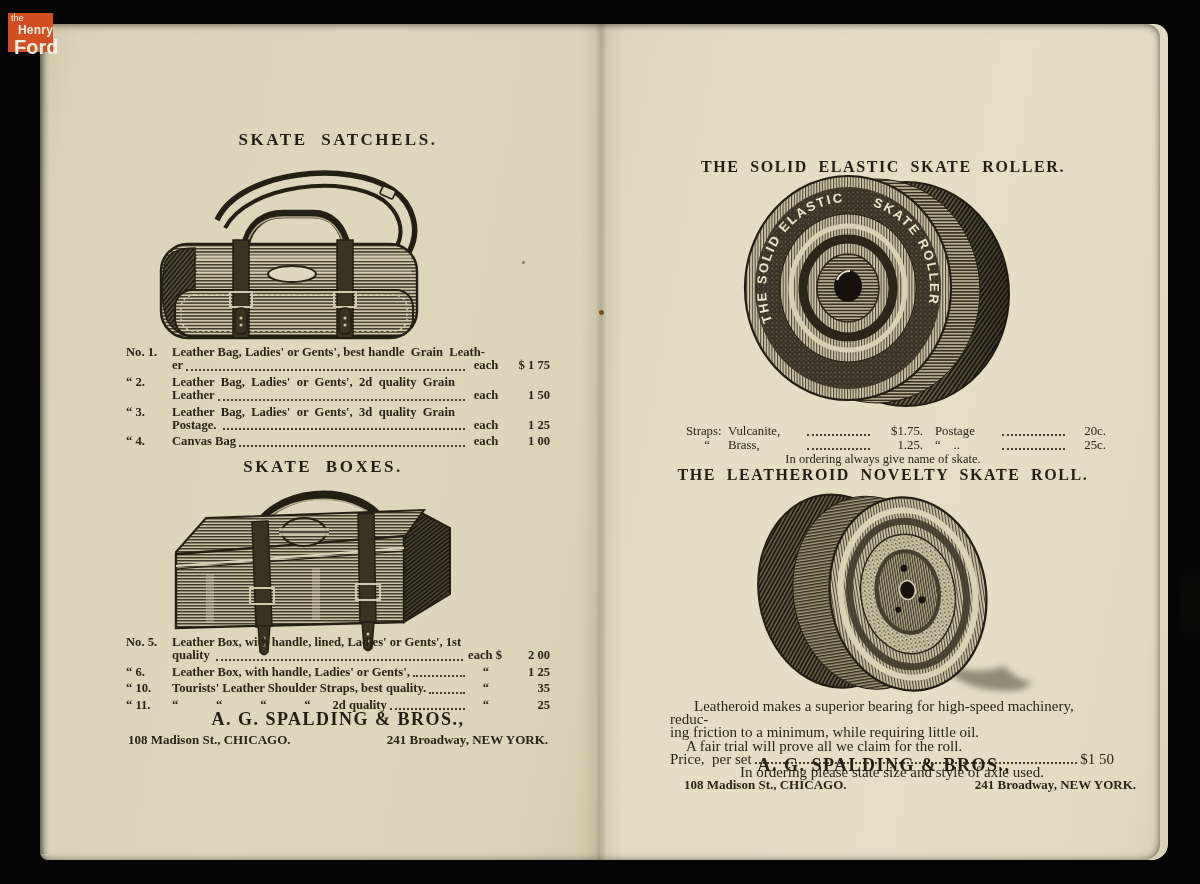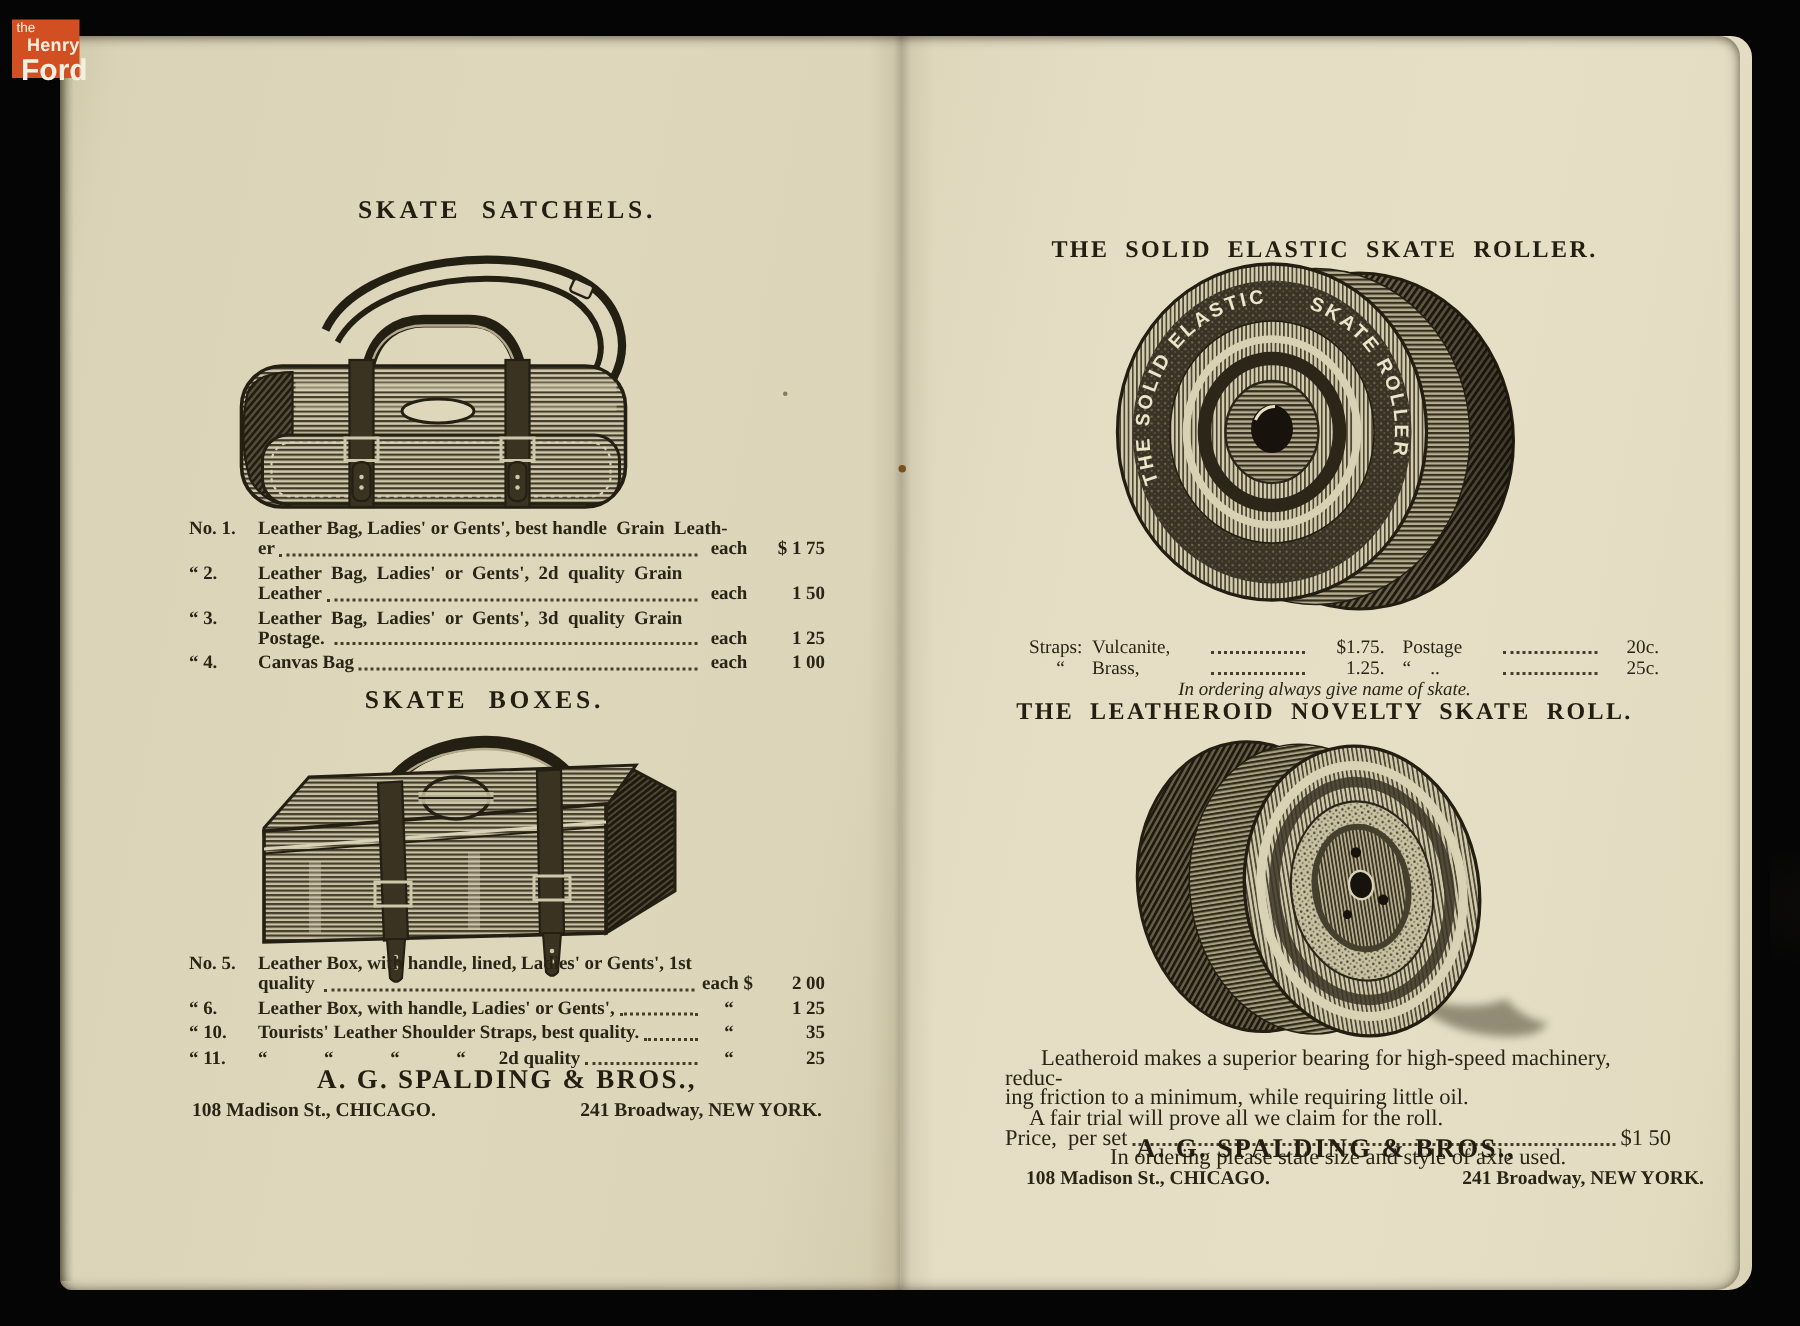--- a/index.html
+++ b/index.html
@@ -51,21 +51,21 @@
   .ghost{
     position:absolute;left:580px;top:530px;width:330px;height:100px;z-index:1;opacity:.5;pointer-events:none;
     background:radial-gradient(ellipse at 40% 50%,rgba(150,138,105,.18),rgba(150,138,105,0) 70%);
   }
   
   .heading{
     position:absolute;text-align:center;font-weight:bold;color:#241e12;
     font-size:17px;letter-spacing:2.5px;word-spacing:7px;
   }
   .heading.rp{font-size:16px;letter-spacing:1.6px;word-spacing:5px;}
-  .note{position:absolute;text-align:center;font-size:12.6px;color:#2b2416;font-style:italic;}
+  .note{position:absolute;text-align:center;font-size:12.6px;color:#2b2416;}
   .company{
     position:absolute;text-align:center;font-weight:bold;color:#241e12;
     font-size:18px;letter-spacing:1.5px;
   }
   .addresses{position:absolute;display:flex;justify-content:space-between;font-weight:bold;font-size:13px;color:#2b2416;}
   
   .list{position:absolute;font-size:12.6px;line-height:13.4px;color:#2b2416;font-weight:bold;}
   .item{margin-bottom:3px;}
   .row{display:flex;}
   .no-col{width:46px;flex:none;}

